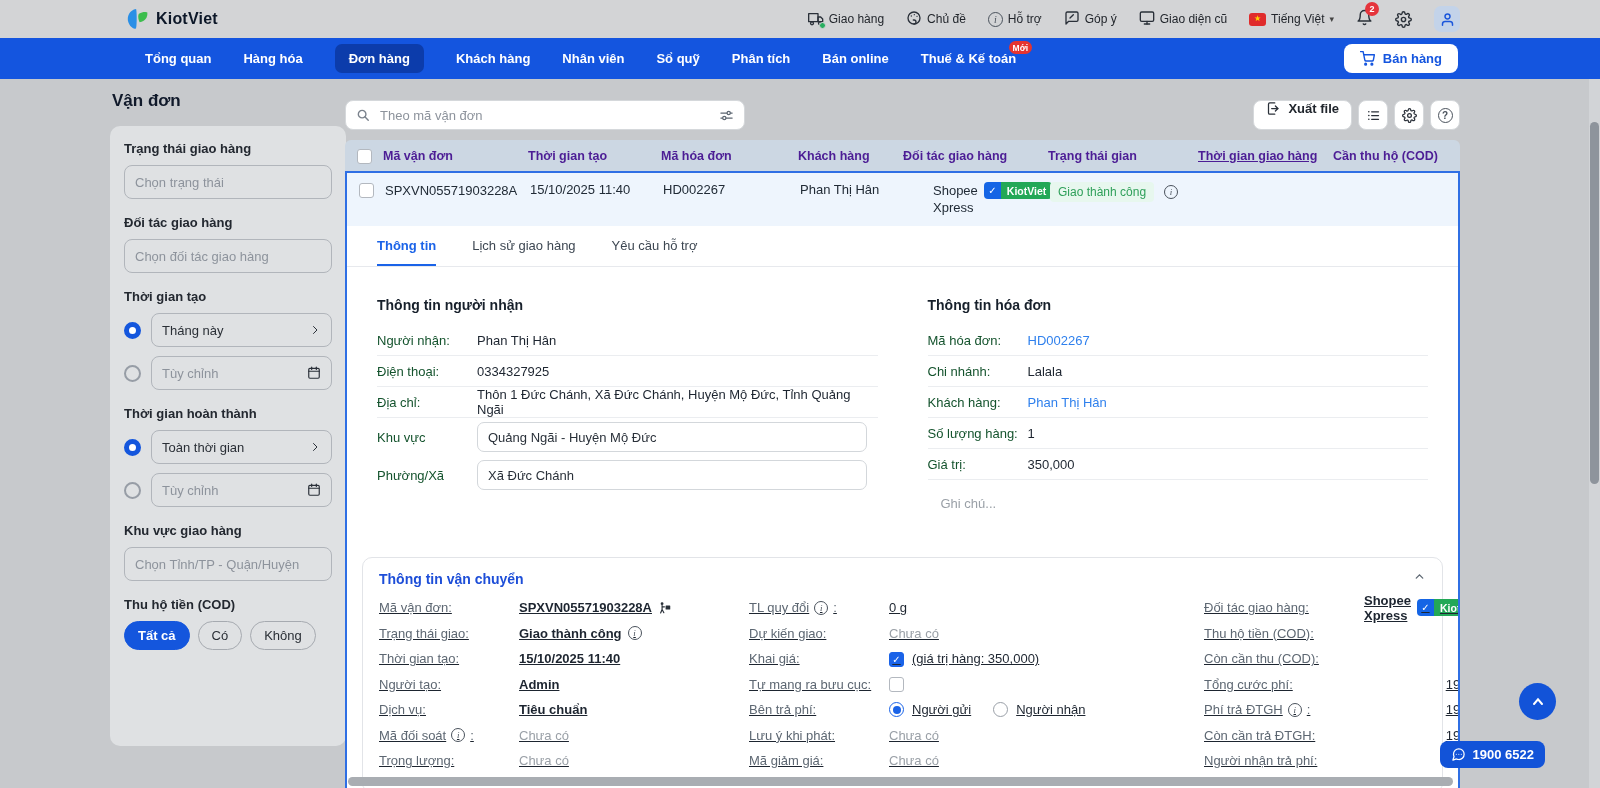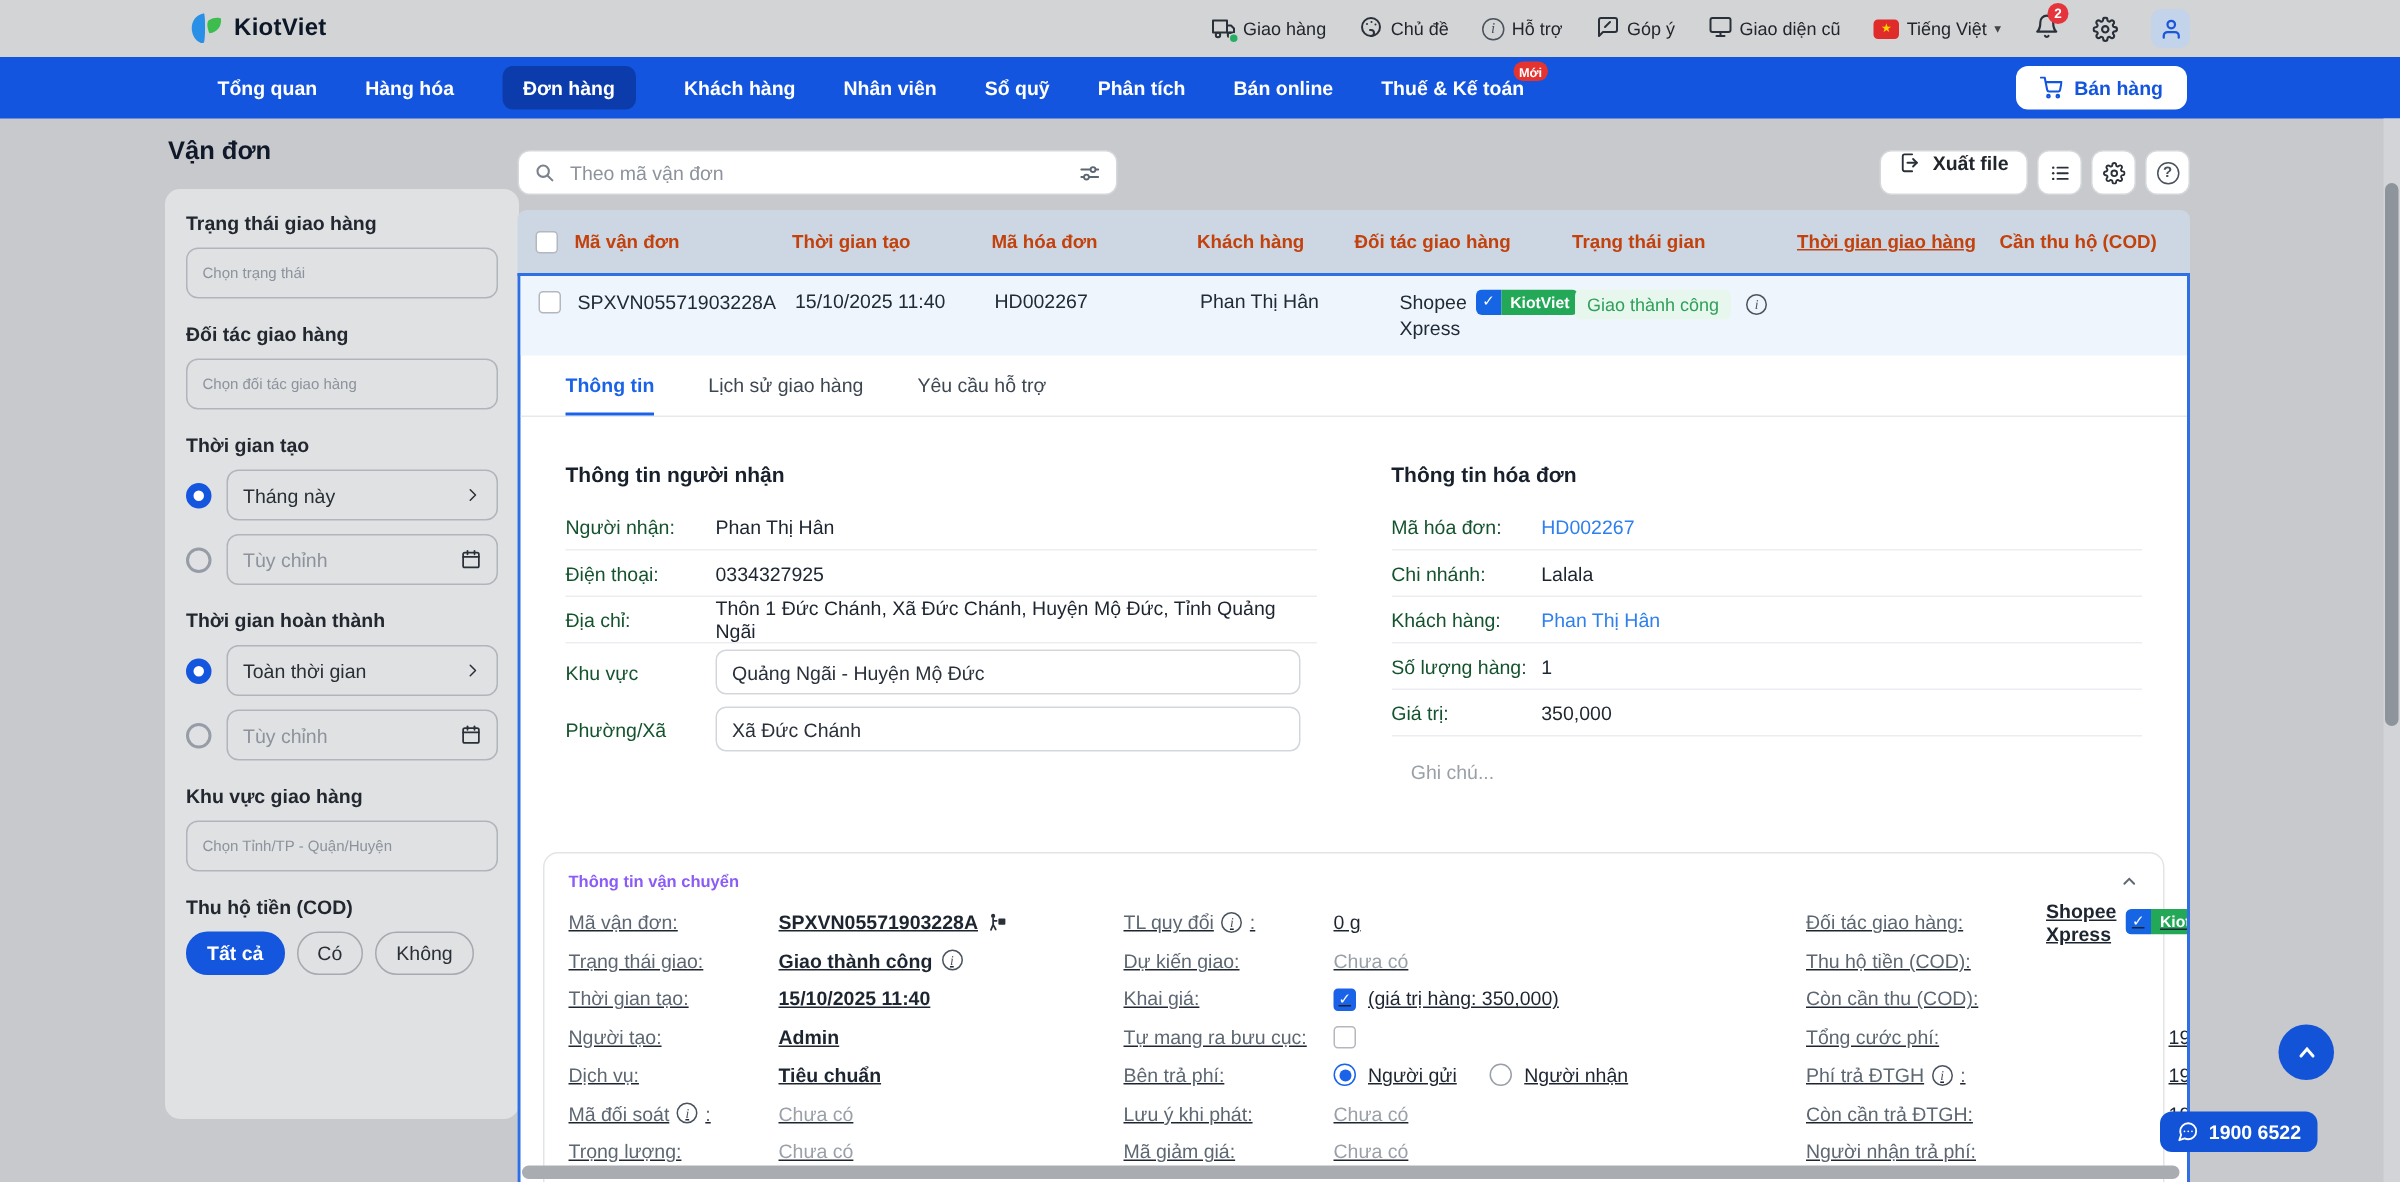--- a/index.html
+++ b/index.html
@@ -38,21 +38,21 @@
             font-size:13px;height:29px;padding:0 16px;border-radius:8px;display:flex;
             align-items:center;gap:8px;cursor:pointer;border:none;}
 
   
   .sidebar{position:absolute;left:110px;top:88px;width:236px;}
   .page-title{font-size:17px;font-weight:bold;color:#10192a;margin:3px 0 15px 2px;}
   .filter-card{background:#dfe1e3;border-radius:10px;padding:15px 14px;height:620px;}
   .f-label{font-size:13px;font-weight:bold;color:#232830;margin:0 0 9px 0;}
   .f-gap{margin-top:16px;}
   .f-input{height:34px;border:1px solid #b1b5bb;border-radius:8px;display:flex;align-items:center;
-           padding:0 10px;color:#8d939c;font-size:10px;background:transparent;cursor:pointer;}
+           padding:0 10px;color:#8d939c;font-size:13px;background:transparent;cursor:pointer;}
   .radio-row{display:flex;align-items:center;gap:10px;margin-bottom:9px;}
   .radio{width:17px;height:17px;border-radius:50%;border:2px solid #979da6;background:transparent;flex-shrink:0;}
   .radio.on{border:5.5px solid #1456dd;background:#fff;}
   .f-select{flex:1;height:34px;border:1px solid #b1b5bb;border-radius:8px;display:flex;
             align-items:center;justify-content:space-between;padding:0 10px;font-size:13px;
             color:#2a2f36;cursor:pointer;background:transparent;}
   .pills{display:flex;gap:8px;}
   .pill{padding:6px 13px;border-radius:17px;border:1px solid #a6aab0;font-size:13px;color:#2a2f36;
         background:transparent;cursor:pointer;}
   .pill.on{background:#1456dd;border-color:#1456dd;color:#fff;font-weight:bold;}
@@ -66,22 +66,22 @@
                     font-family:inherit;}
   .search-box input::placeholder{color:#8d939c;}
   .toolbar-right{margin-left:auto;display:flex;gap:6px;}
   .btn-export{height:30px;background:#fff;border:1px solid #d5d8db;border-radius:8px;display:flex;
               gap:7px;padding:0 12px;font-size:13px;font-weight:bold;
               color:#21262d;cursor:pointer;}
   .btn-sq{width:30px;height:30px;background:#fff;border:1px solid #d5d8db;border-radius:8px;
           display:flex;align-items:center;justify-content:center;cursor:pointer;color:#2a3039;
           font-size:13px;font-weight:bold;}
 
-  .thead{margin-top:10px;height:42px;background:#ccd7e3;border-radius:6px 6px 0 0;display:flex;
-         align-items:center;font-size:12.5px;font-weight:bold;color:#c2410c;}
+  .thead{margin-top:10px;height:31px;background:#ccd7e3;border-radius:6px 6px 0 0;display:flex;
+         align-items:center;font-size:12.5px;font-weight:bold;color:#4c1d95;}
   .c0{width:38px;display:flex;justify-content:center;flex-shrink:0;}
   .c1{width:145px;flex-shrink:0;}
   .c2{width:133px;flex-shrink:0;}
   .c3{width:137px;flex-shrink:0;}
   .c4{width:105px;flex-shrink:0;}
   .c5{width:145px;flex-shrink:0;}
   .c6{width:150px;flex-shrink:0;}
   .c7{width:135px;flex-shrink:0;text-decoration:underline;}
   .c8{flex:1;overflow:hidden;white-space:nowrap;}
 
@@ -118,21 +118,21 @@
   .info-label{width:100px;color:#14532d;flex-shrink:0;}
   .info-value{color:#1d2530;}
   .link{color:#2f80ed;cursor:pointer;}
   .txt-input{height:30px;border:1px solid #d3d7db;border-radius:7px;flex:1;max-width:390px;
              padding:0 10px;font-size:13px;color:#2a313a;background:#fff;margin:4px 0;outline:none;
              font-family:inherit;}
   .note{margin-top:16px;color:#9aa0a7;padding-left:13px;cursor:text;}
 
   .ship-card{margin:46px 0 0 0;border:1px solid #e2e4e8;border-radius:10px;padding:13px 16px 18px;
              position:relative;}
-  .ship-title{font-weight:bold;font-size:11px;color:#8b5cf6;margin-bottom:8px;}
+  .ship-title{font-weight:bold;font-size:14px;color:#1d4ed8;margin-bottom:8px;}
   .collapse-btn{position:absolute;top:12px;right:16px;cursor:pointer;}
   .ship-cols{display:flex;}
   .scol1{width:370px;flex-shrink:0;}
   .scol2{width:455px;flex-shrink:0;}
   .scol3{flex:1;padding-right:28px;}
   .srow{display:flex;align-items:center;height:25.5px;font-size:13px;text-decoration:underline;}
   .slabel{color:#5d6772;flex-shrink:0;display:flex;align-items:center;gap:5px;}
   .scol1 .slabel{width:140px;}
   .scol2 .slabel{width:140px;}
   .scol3 .slabel{width:160px;}

